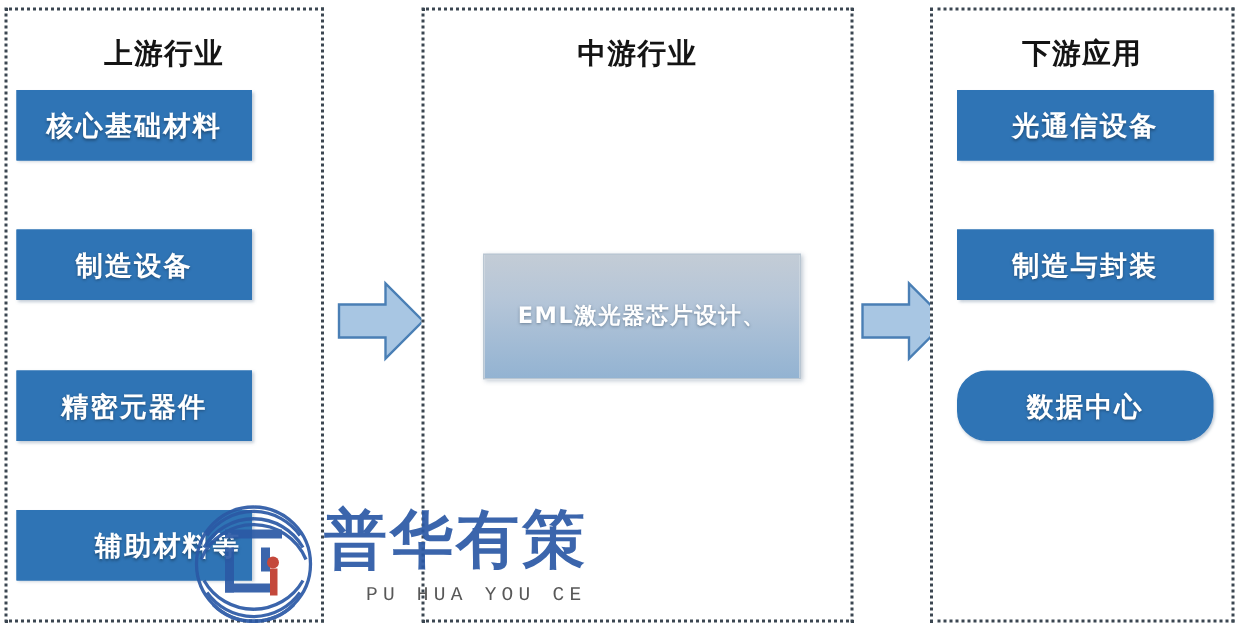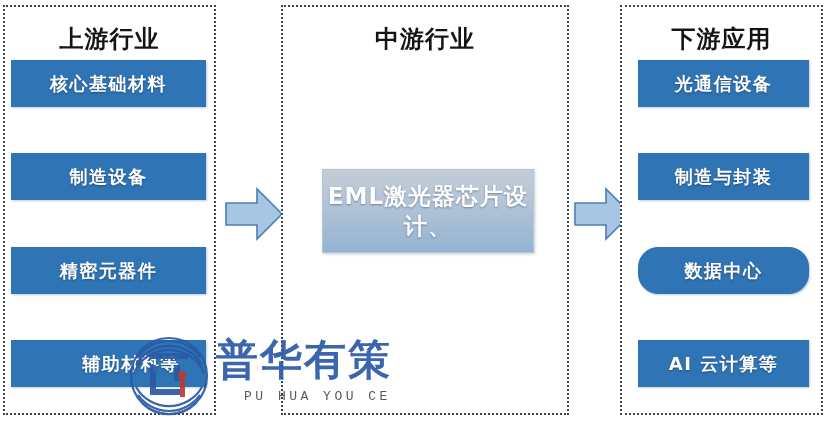--- a/index.html
+++ b/index.html
@@ -29,21 +29,21 @@
   .col-upstream   { left: 3px;   top: 5px; width: 213px; height: 410px; }
   .col-midstream  { left: 281px; top: 5px; width: 288px; height: 410px; }
   .col-downstream { left: 620px; top: 5px; width: 203px; height: 410px; }
 
   .col-title {
     position: absolute;
     left: 0;
     right: 0;
     top: 16px;
     text-align: center;
-    font-size: 24px;
+    font-size: 19px;
     font-weight: bold;
     color: #141414;
     letter-spacing: 1px;
     white-space: nowrap;
   }
 
   
   .item-box {
     position: absolute;
     background: #2f74b5;
@@ -54,21 +54,21 @@
     justify-content: center;
     color: #ffffff;
     font-size: 18px;
     font-weight: bold;
     letter-spacing: 1.5px;
     text-shadow: 0 1px 2px rgba(0,0,0,0.35);
     box-shadow: 1px 1px 2px rgba(80,110,140,0.35);
   }
 
   
-  .left-box  { left: 11px;  width: 195px; height: 47px; }
+  .left-box  { left: 11px;  width: 157px; height: 47px; }
   .lb1 { top: 60px; }
   .lb2 { top: 153px; }
   .lb3 { top: 247px; }
   .lb4 { top: 340px; padding-left: 45px; }
 
   
   .right-box { left: 638px; width: 171px; height: 47px; }
   .rb1 { top: 60px; }
   .rb2 { top: 153px; }
   .rb3 { top: 247px; border-radius: 20px; }
@@ -82,21 +82,21 @@
     width: 212px;
     height: 84px;
     box-sizing: border-box;
     border: 1px solid #b9c6d2;
     background: linear-gradient(180deg, #c3ccd6 0%, #b6c6d8 35%, #93b3d2 100%);
     display: flex;
     align-items: center;
     justify-content: center;
     text-align: center;
     color: #ffffff;
-    font-size: 23px;
+    font-size: 15px;
     font-weight: bold;
     line-height: 1.32;
     letter-spacing: 1px;
     text-shadow: 0 1px 2px rgba(60,80,100,0.55);
     box-shadow: 1px 1px 3px rgba(120,140,160,0.45);
   }
 
   
   .arrow {
     position: absolute;
@@ -181,21 +181,20 @@
       <polygon points="2,18 33,18 33,4 58,29 33,54 33,40 2,40" fill="#a8c6e3" stroke="#4a7fb5" stroke-width="1.6" stroke-linejoin="miter"></polygon>
     </svg>
   </div>
 
   <div class="column col-downstream">
     <div class="col-title">下游应用</div>
   </div>
   <div class="item-box right-box rb1">光通信设备</div>
   <div class="item-box right-box rb2">制造与封装</div>
   <div class="item-box right-box rb3">数据中心</div>
-  <div class="item-box right-box rb4">AI 云计算等</div>
 
   <div class="watermark">
     <div class="wm-logo">
       <svg width="82" height="82" viewBox="0 0 82 82" xmlns="http://www.w3.org/2000/svg">
         <g fill="none" stroke="#2b59a5" stroke-width="2.2">
           <circle cx="41" cy="41" r="38"></circle>
           <path d="M10 22 A38 38 0 0 1 72 22"></path>
           <path d="M8 30 A38 38 0 0 1 74 30"></path>
           <path d="M6 38 A38 38 0 0 1 76 38"></path>
           <path d="M8 52 A38 38 0 0 0 74 52"></path>

